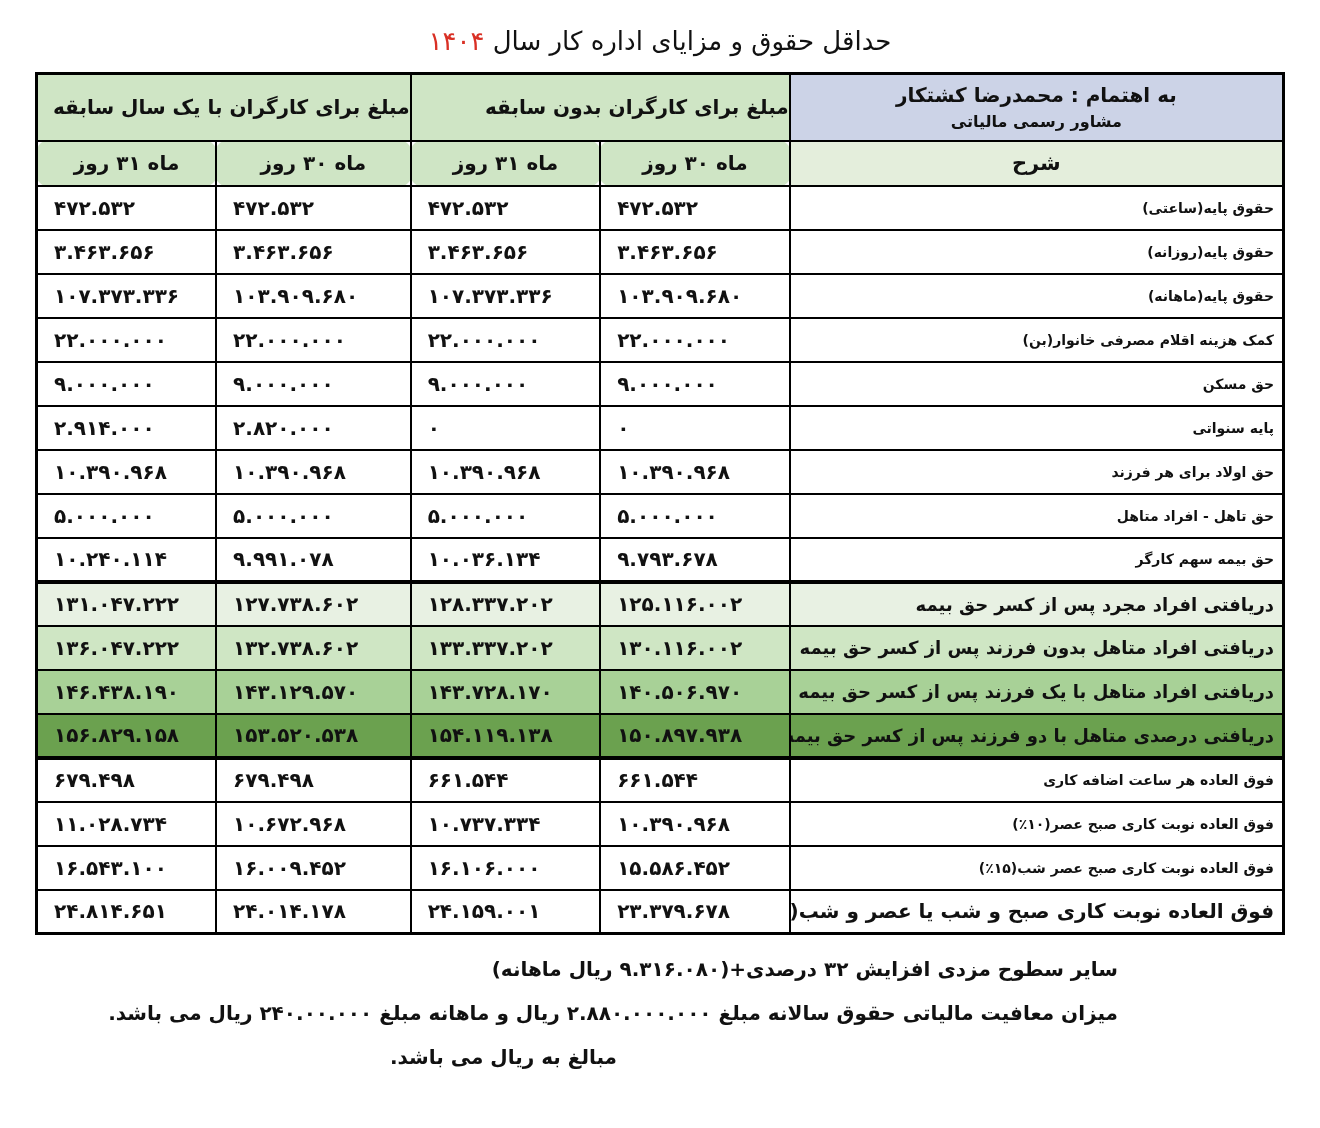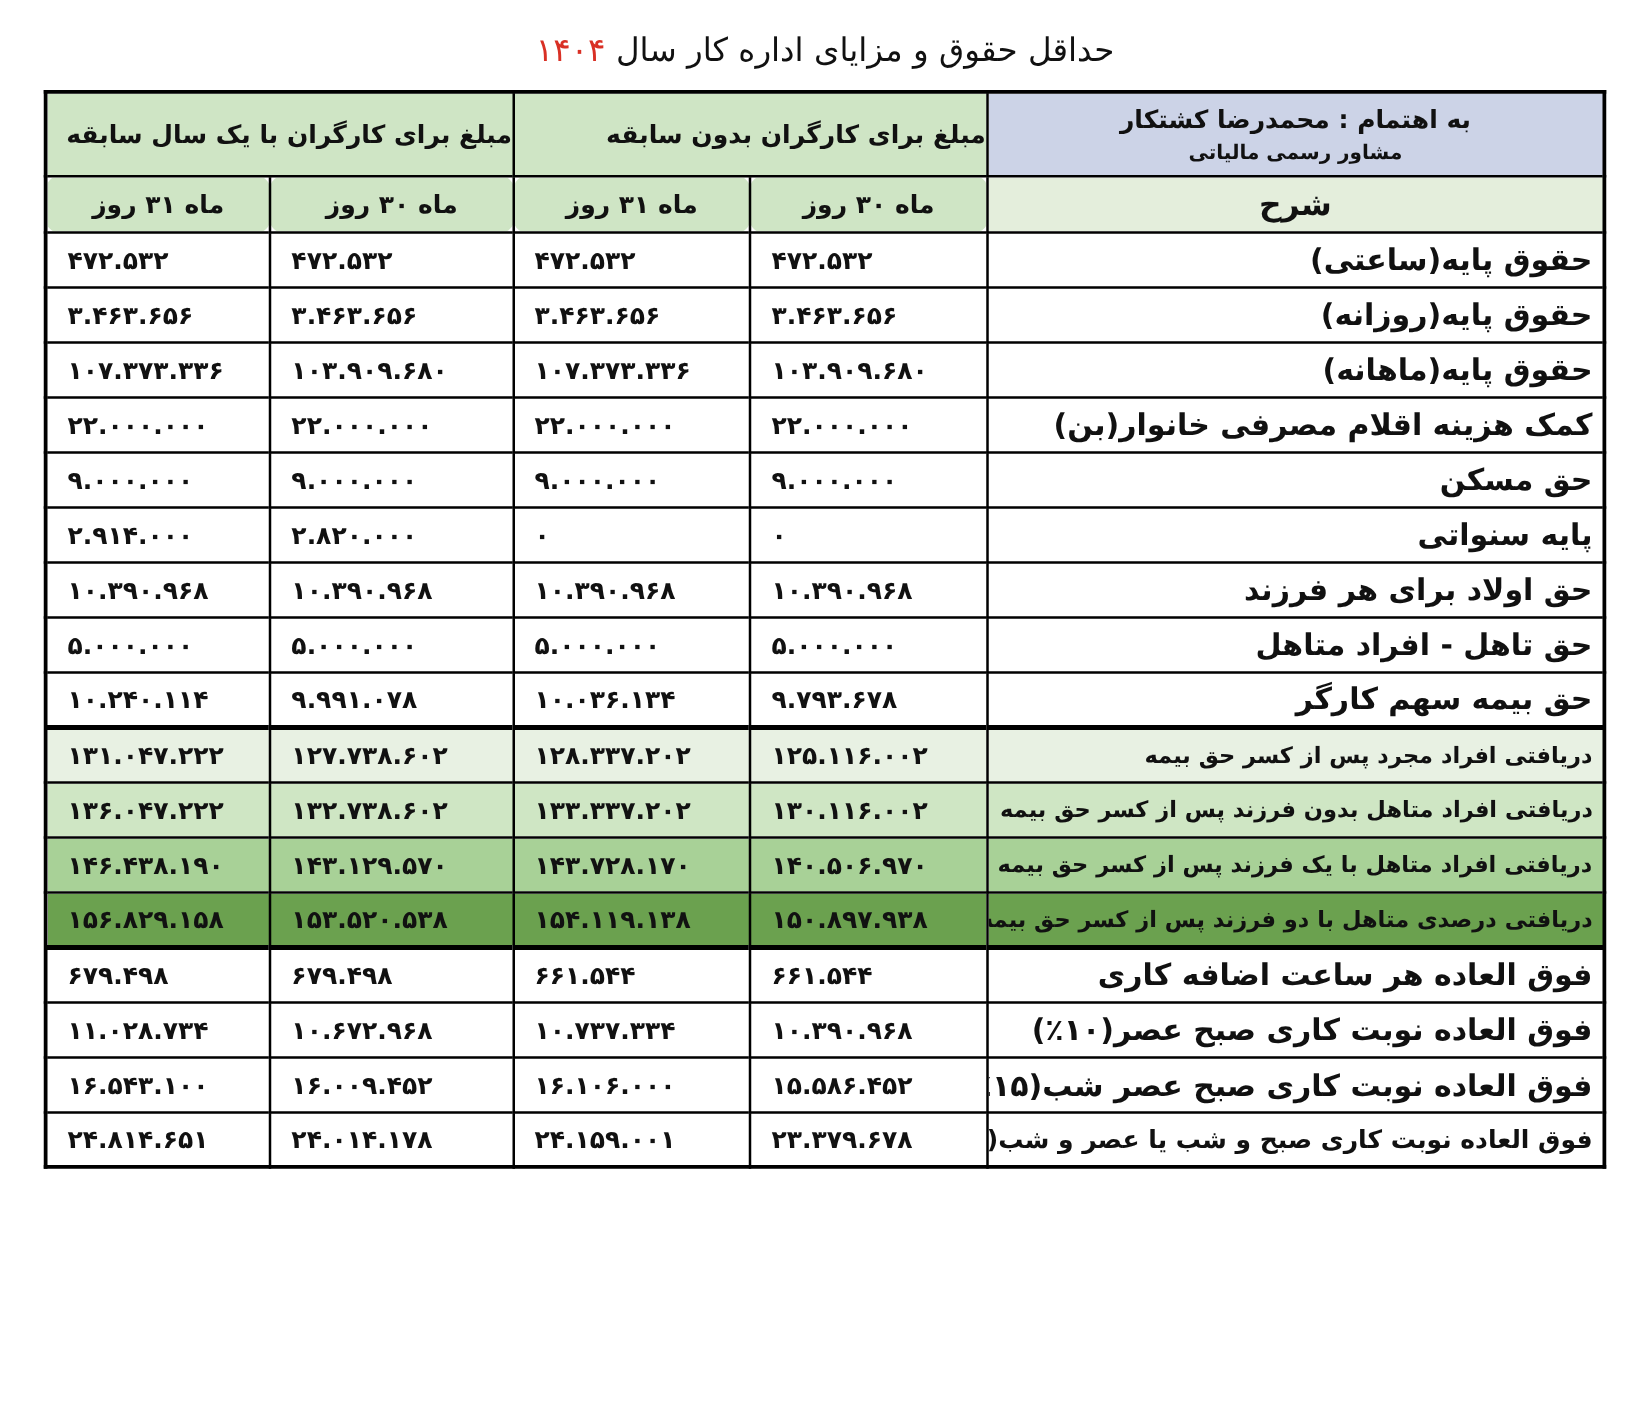--- a/index.html
+++ b/index.html
@@ -54,31 +54,31 @@
   .attribution .sub{font-size:16px;}
   .group-header{
     background:var(--header-green-bg);
     text-align:right;
     font-size:20px;
   }
   .desc-header{
     background:var(--desc-header-bg);
     height:45px;
     text-align:center;
-    font-size:25px;
+    font-size:21px;
   }
   .subcol-header{
     background:var(--header-green-bg);
     height:45px;
     text-align:center;
     font-size:20px;
     border-radius:10px;
   }
   .wage-table tbody td{height:44px;font-size:20px;}
-  .wage-table td.desc{text-align:right;padding-right:8px;font-size:24px;}
+  .wage-table td.desc{text-align:right;padding-right:8px;font-size:14px;}
   .wage-table td.num{text-align:left;direction:ltr;padding-left:16px;font-size:20px;}
   tr.hl td.desc{font-size:18px;padding-left:37px;}
   tr.hl-1{background:var(--highlight-level1-bg);}
   tr.hl-2{background:var(--highlight-level2-bg);}
   tr.hl-3{background:var(--highlight-level3-bg);}
   tr.hl-4{background:var(--highlight-level4-bg);}
   .wage-table tbody tr:nth-child(10) td{border-top-width:4px;}
   .wage-table tbody tr:nth-child(14) td{border-top-width:4px;}
   .wage-table tbody tr:last-child td.desc{font-size:20px;}
   .footer{
@@ -242,14 +242,19 @@
         <tr class="">
           <td class="desc">فوق العاده نوبت کاری صبح و شب یا عصر و شب(۲۲.۵٪)</td>
           <td class="num">۲۳.۳۷۹.۶۷۸</td>
           <td class="num">۲۴.۱۵۹.۰۰۱</td>
           <td class="num">۲۴.۰۱۴.۱۷۸</td>
           <td class="num">۲۴.۸۱۴.۶۵۱</td>
         </tr>
       </tbody>
   </table>
 
+  <div class="footer">
+    <div class="f1">سایر سطوح مزدی افزایش ۳۲ درصدی+(۹.۳۱۶.۰۸۰ ریال ماهانه)</div>
+    <div class="f2">میزان معافیت مالیاتی حقوق سالانه مبلغ ۲.۸۸۰.۰۰۰.۰۰۰ ریال و ماهانه مبلغ ۲۴۰.۰۰.۰۰۰ ریال می باشد.</div>
+    <div class="f3">مبالغ به ریال می باشد.</div>
+  </div>
 
 </div>
 
 </body></html>

